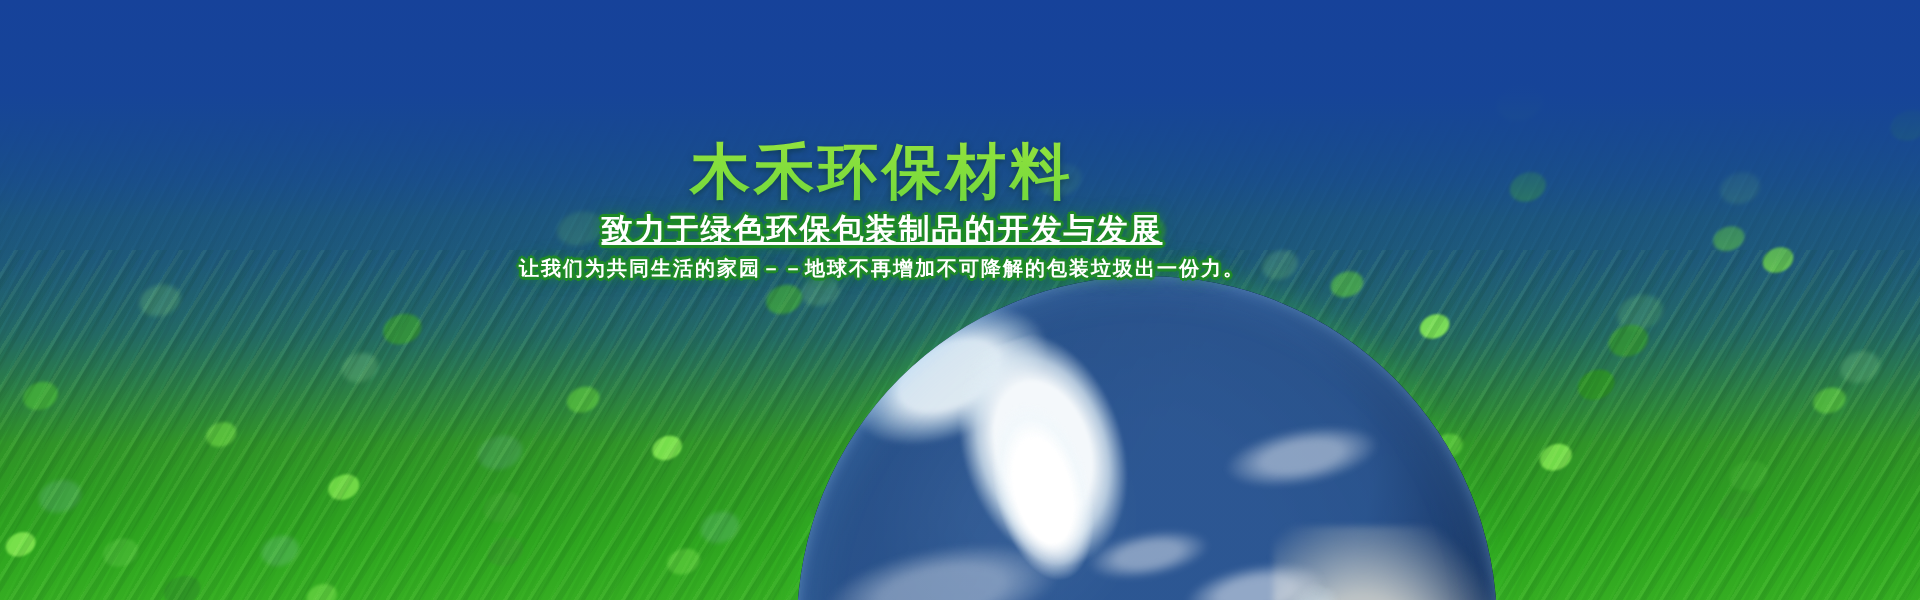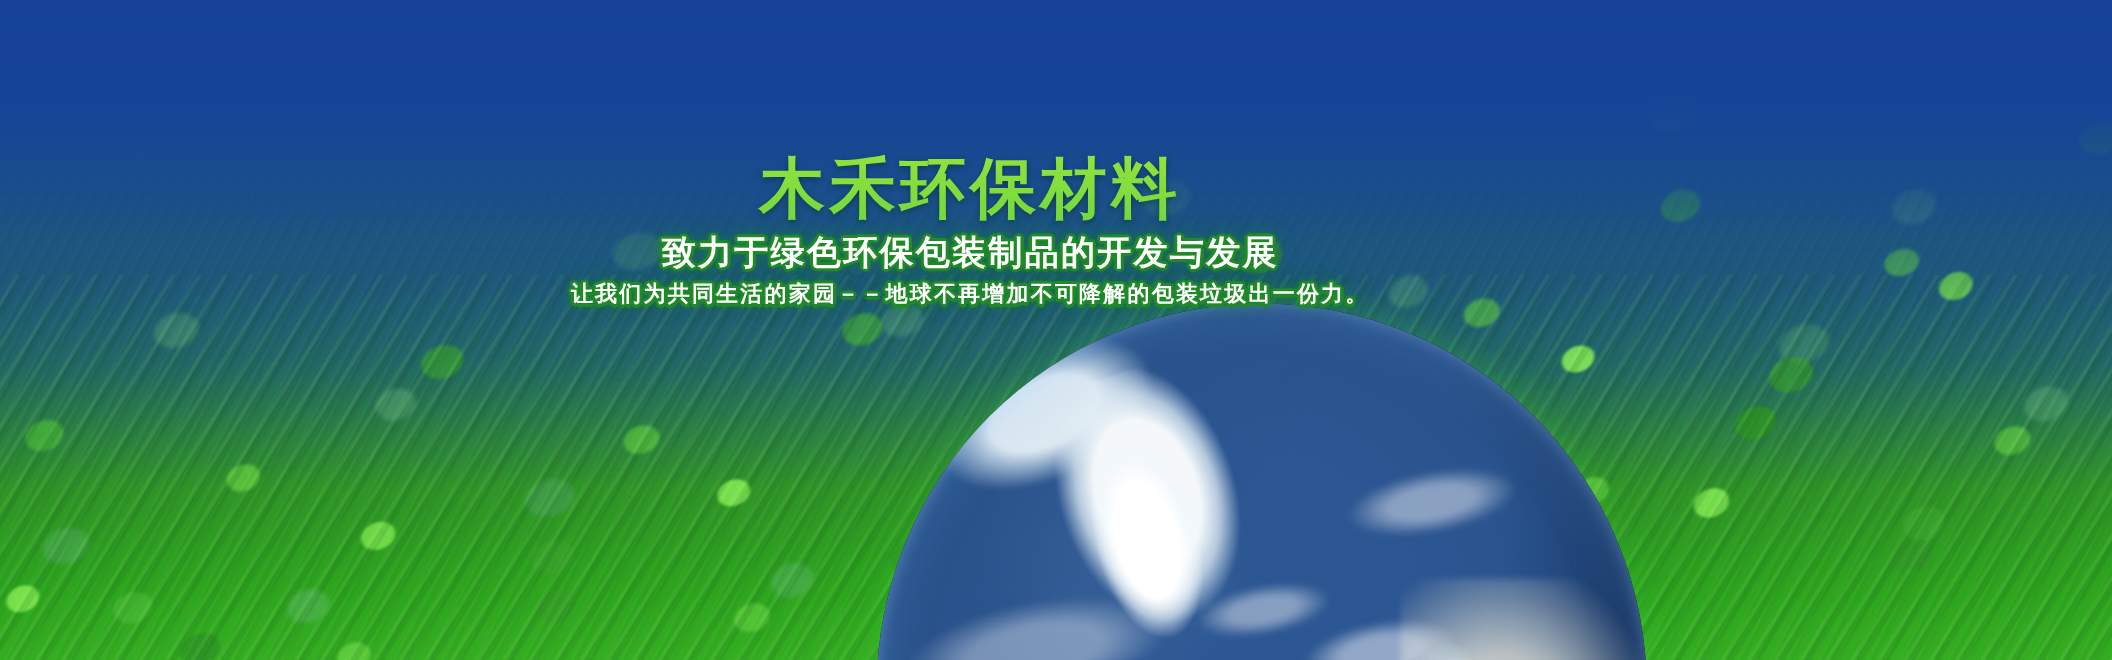--- a/index.html
+++ b/index.html
@@ -247,20 +247,21 @@
     filter:drop-shadow(0 2px 3px rgba(0,40,10,.45));
   }
   .sub1{
     margin:10px 0 0;padding:0;
     font-size:31px;line-height:1.18;font-weight:700;letter-spacing:2px;
     color:#ffffff;
     text-shadow:
       -2px -2px 0 #1f8a27, 2px -2px 0 #1f8a27, -2px 2px 0 #1f8a27, 2px 2px 0 #1f8a27,
       -3px 0 0 #1f8a27, 3px 0 0 #1f8a27, 0 -3px 0 #1f8a27, 0 3px 0 #1f8a27,
       0 0 10px rgba(30,140,40,.95), 0 0 18px rgba(30,140,40,.7);
+    text-decoration: underline;
   }
   .sub2{
     margin:8px 0 0;padding:0;
     font-size:20px;line-height:1.18;font-weight:700;letter-spacing:2px;
     color:#ffffff;
     text-shadow:
       -2px -2px 0 #1f8a27, 2px -2px 0 #1f8a27, -2px 2px 0 #1f8a27, 2px 2px 0 #1f8a27,
       -3px 0 0 #1f8a27, 3px 0 0 #1f8a27, 0 -3px 0 #1f8a27, 0 3px 0 #1f8a27,
       0 0 10px rgba(30,140,40,.95), 0 0 18px rgba(30,140,40,.7);
   }

